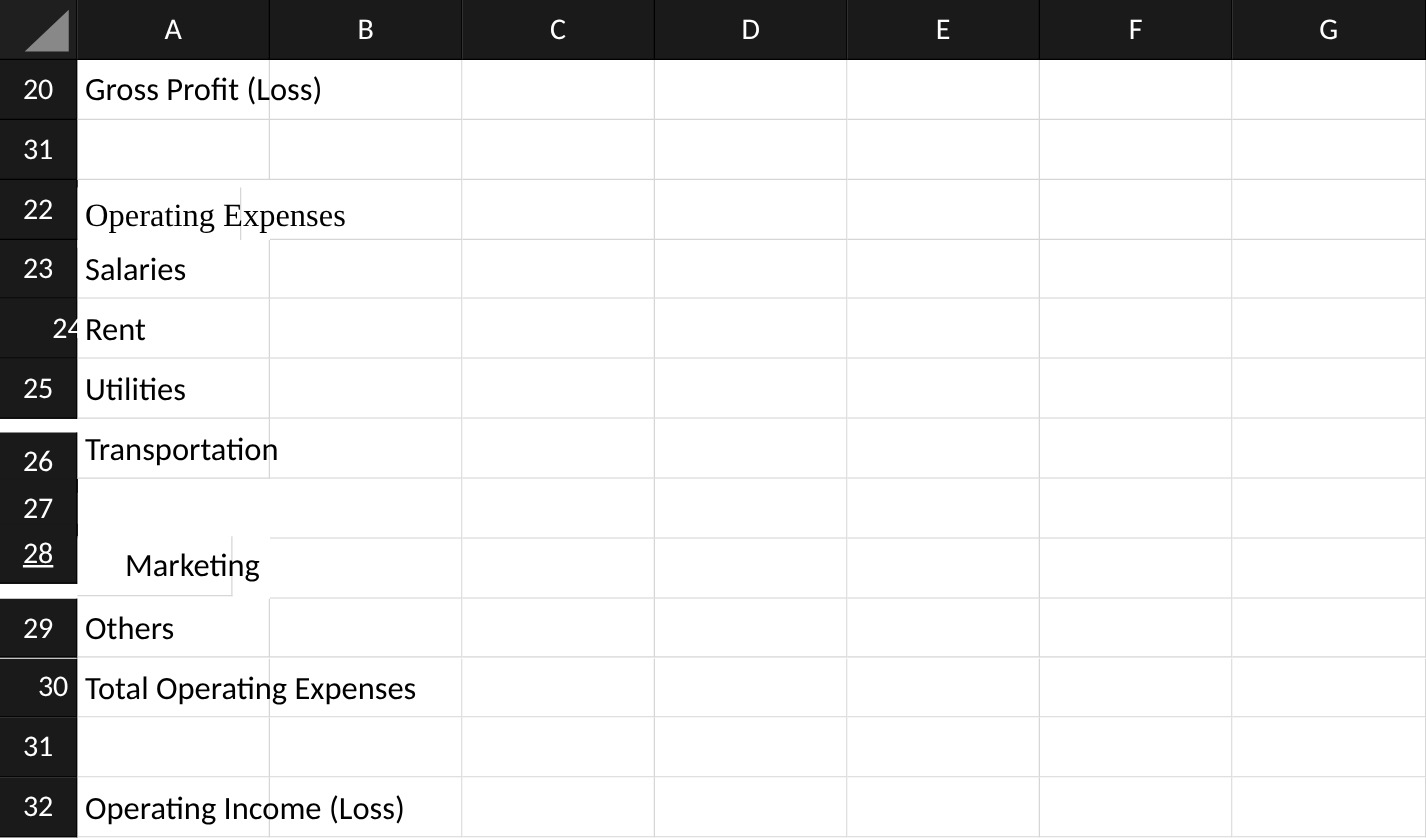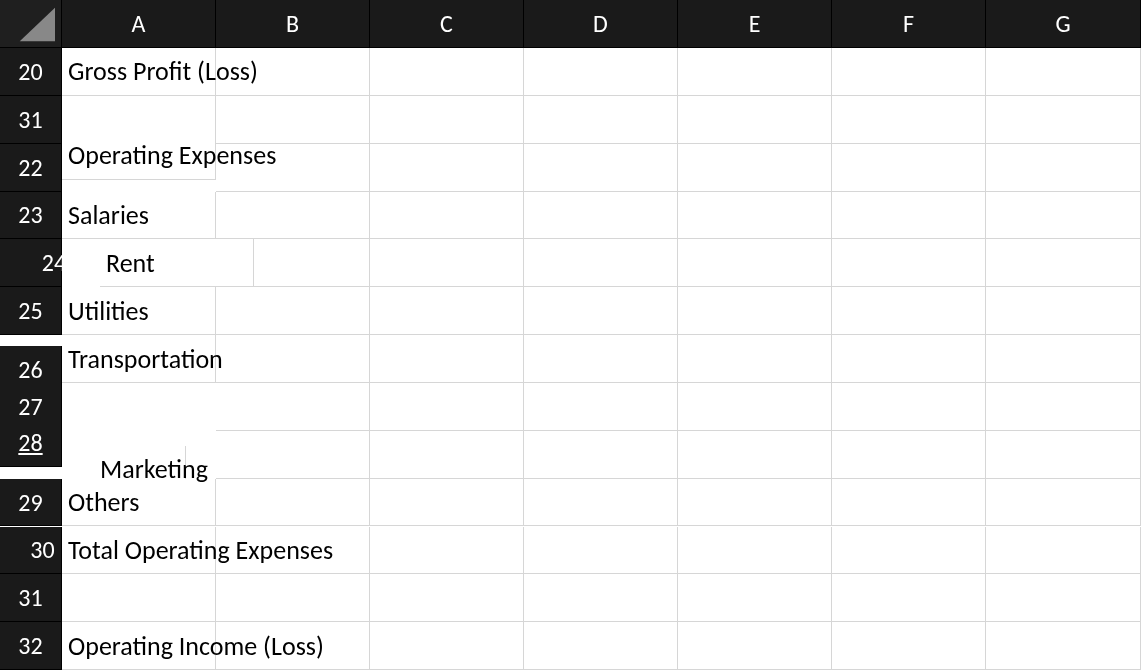--- a/index.html
+++ b/index.html
@@ -234,36 +234,36 @@
   <div class="cell" style="left:678px;top:622.2px;width:154px;height:47.85px;"></div>
   <div class="cell" style="left:832px;top:622.2px;width:154px;height:47.85px;"></div>
   <div class="cell" style="left:986px;top:622.2px;width:155px;height:47.85px;"></div>
 
   <div class="cell overflowable" style="left:62px;top:48px;width:154px;height:47.85px;">
       <span>Gross Profit (Loss)</span>
     </div>
   <div class="cell overflowable" style="left:62px;top:95.85px;width:154px;height:47.85px;">
       <span></span>
     </div>
-  <div class="cell overflowable" style="left:62px;top:132px;width:154px;height:47.85px;">
+  <div class="cell overflowable" style="left:62px;top:150px;width:131px;height:47.85px;font-family:Liberation Serif, serif;">
       <span>Operating Expenses</span>
     </div>
   <div class="cell overflowable" style="left:62px;top:191.55px;width:154px;height:47.85px;">
       <span>Salaries</span>
     </div>
-  <div class="cell overflowable" style="left:62px;top:239.4px;width:154px;height:47.85px;margin-left:38px;">
+  <div class="cell overflowable" style="left:62px;top:239.4px;width:154px;height:47.85px;">
       <span>Rent</span>
     </div>
   <div class="cell overflowable" style="left:62px;top:335.1px;width:154px;height:47.85px;">
       <span>Transportation</span>
     </div>
   <div class="cell overflowable" style="left:62px;top:287.25px;width:154px;height:47.85px;">
       <span>Utilities</span>
     </div>
-  <div class="cell overflowable" style="left:62px;top:446px;width:124px;height:47.85px;padding-left:38px;">
+  <div class="cell overflowable" style="left:62px;top:429px;width:124px;height:47.85px;padding-left:38px;">
       <span>Marketing</span>
     </div>
   <div class="cell overflowable" style="left:62px;top:478.65px;width:154px;height:47.85px;">
       <span>Others</span>
     </div>
   <div class="cell overflowable" style="left:62px;top:526.5px;width:154px;height:47.85px;">
       <span>Total Operating Expenses</span>
     </div>
   <div class="cell overflowable" style="left:62px;top:574.35px;width:154px;height:47.85px;">
       <span></span>

